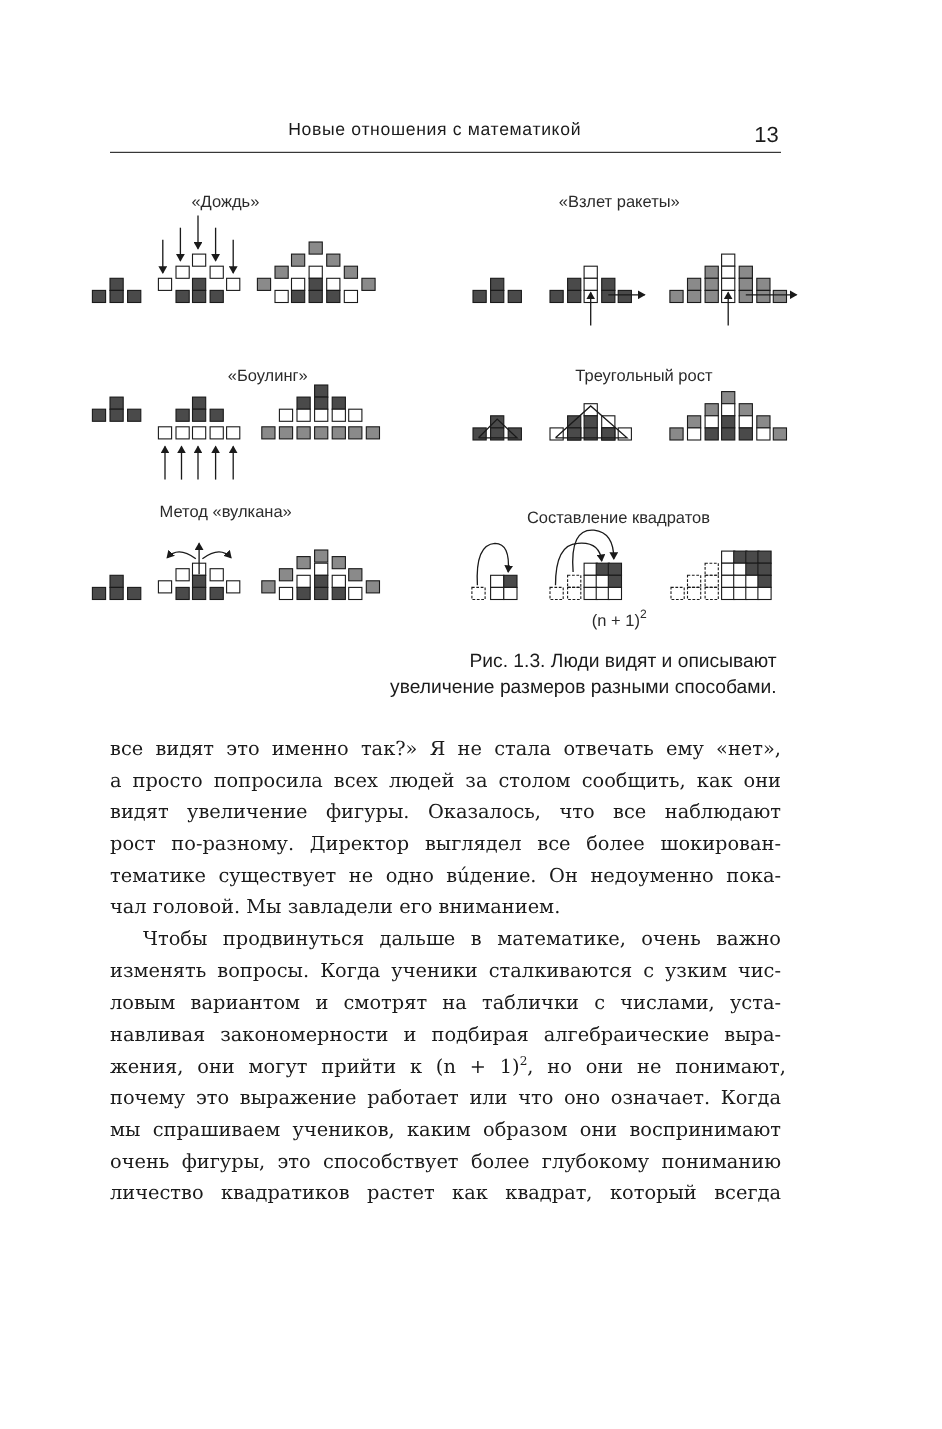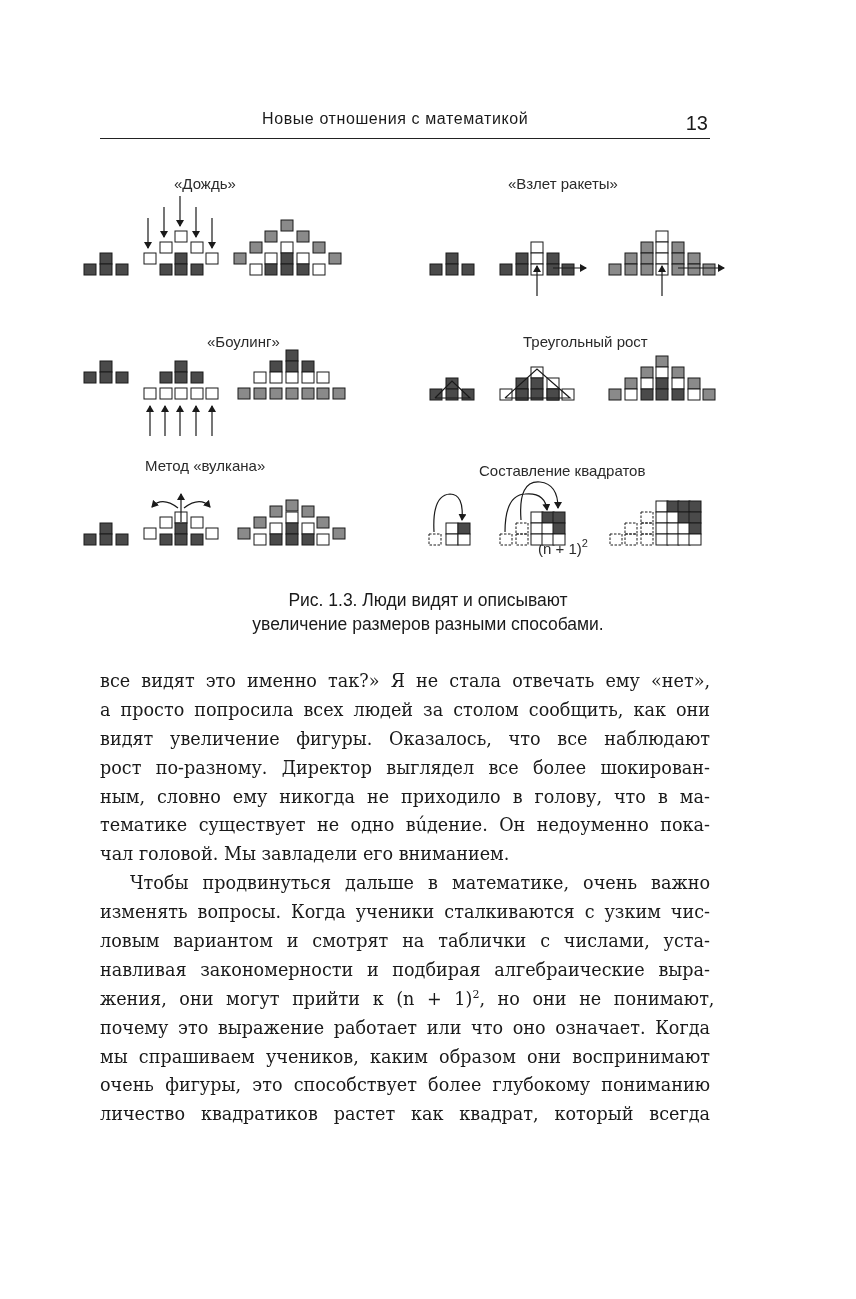--- a/index.html
+++ b/index.html
@@ -3,21 +3,21 @@
 <meta charset="utf-8">
 <style>
   html, body { margin: 0; padding: 0; background: #ffffff; }
   body { width: 856px; height: 1299px; position: relative; overflow: hidden; font-family: "DejaVu Serif", serif; color: #1a1a1a; }
   .running-head { position: absolute; left: 100px; top: 108px; width: 610px; height: 30px; border-bottom: 1.5px solid #222; }
   .running-title { position: absolute; left: 162px; top: 2px; font-family: "Liberation Sans", sans-serif; font-size: 16px; letter-spacing: 0.6px; color: #1a1a1a; }
   .page-number { position: absolute; right: 2px; top: 4px; font-family: "Liberation Sans", sans-serif; font-size: 20px; color: #1a1a1a; }
   .figure { position: absolute; left: 0; top: 0; width: 780px; height: 660px; }
   .fig-label { position: absolute; font-family: "Liberation Sans", sans-serif; font-size: 15px; color: #2a2a2a; white-space: nowrap; }
   .figure svg { position: absolute; left: 0; top: 0; }
-  .caption { position: absolute; left: 150px; top: 588px; width: 556px; text-align: center; font-family: "Liberation Sans", sans-serif; font-size: 17.5px; line-height: 24px; color: #1a1a1a; }
+  .caption { position: absolute; left: 150px; top: 588px; width: 556px; text-align: right; font-family: "Liberation Sans", sans-serif; font-size: 17.5px; line-height: 24px; color: #1a1a1a; }
   .body-text { position: absolute; left: 100px; top: 667px; width: 610px; font-family: "DejaVu Serif", serif; font-size: 17.6px; line-height: 28.9px; color: #1a1a1a; }
   .line { display: block; white-space: nowrap; text-align: justify; text-align-last: justify; height: 28.9px; }
   .line.last { text-align-last: left; }
   .line.indent { text-indent: 30px; }
   sup { font-size: 11px; vertical-align: 7px; line-height: 0; }
 </style>
 </head>
 <body>
 
 <div class="running-head">
@@ -25,21 +25,21 @@
   <span class="page-number">13</span>
 </div>
 
 <div class="figure">
   <span class="fig-label" style="left:174px; top:175px;">«Дождь»</span>
   <span class="fig-label" style="left:508px; top:175px;">«Взлет ракеты»</span>
   <span class="fig-label" style="left:166px; top:333px;margin-left:41px;">«Боулинг»</span>
   <span class="fig-label" style="left:499px; top:333px;margin-left:24px;">Треугольный рост</span>
   <span class="fig-label" style="left:145px; top:457px;">Метод «вулкана»</span>
   <span class="fig-label" style="left:479px; top:462px;">Составление квадратов</span>
-  <span class="fig-label" style="left:538px; top:540px;"><span>(n + 1)</span><sup>2</sup></span>
+  <span class="fig-label" style="left:538px; top:556px;"><span>(n + 1)</span><sup>2</sup></span>
 
   <svg width="856" height="660" viewBox="0 0 856 660">
     <defs>
       <marker id="ah" markerWidth="8" markerHeight="8" refX="6" refY="4" orient="auto" markerUnits="userSpaceOnUse">
         <path d="M0,0 L7,4 L0,8 Z" fill="#1a1a1a"></path>
       </marker>
       <g id="D">
           <rect width="12" height="11" fill="#4a4a4a" stroke="#1a1a1a" stroke-width="1"></rect>
         </g>
       <g id="M">
@@ -297,21 +297,20 @@
     <div>увеличение размеров разными способами.</div>
   </div>
 </div>
 
 <div class="body-text">
   <div>
     <span class="line">все видят это именно так?» Я не стала отвечать ему «нет»,</span>
     <span class="line">а просто попросила всех людей за столом сообщить, как они</span>
     <span class="line">видят увеличение фигуры. Оказалось, что все наблюдают</span>
     <span class="line">рост по-разному. Директор выглядел все более шокирован-</span>
-    <span class="line">ным, словно ему никогда не приходило в голову, что в ма-</span>
     <span class="line">тематике существует не одно вúдение. Он недоуменно пока-</span>
     <span class="line last">чал головой. Мы завладели его вниманием.</span>
   </div>
   <div>
     <span class="line indent">Чтобы продвинуться дальше в математике, очень важно</span>
     <span class="line">изменять вопросы. Когда ученики сталкиваются с узким чис-</span>
     <span class="line">ловым вариантом и смотрят на таблички с числами, уста-</span>
     <span class="line">навливая закономерности и подбирая алгебраические выра-</span>
     <span class="line" style="word-spacing:7px;"><span>жения, они могут прийти к (n + 1)</span><sup>2</sup><span>, но они не понимают,</span></span>
     <span class="line">почему это выражение работает или что оно означает. Когда</span>

